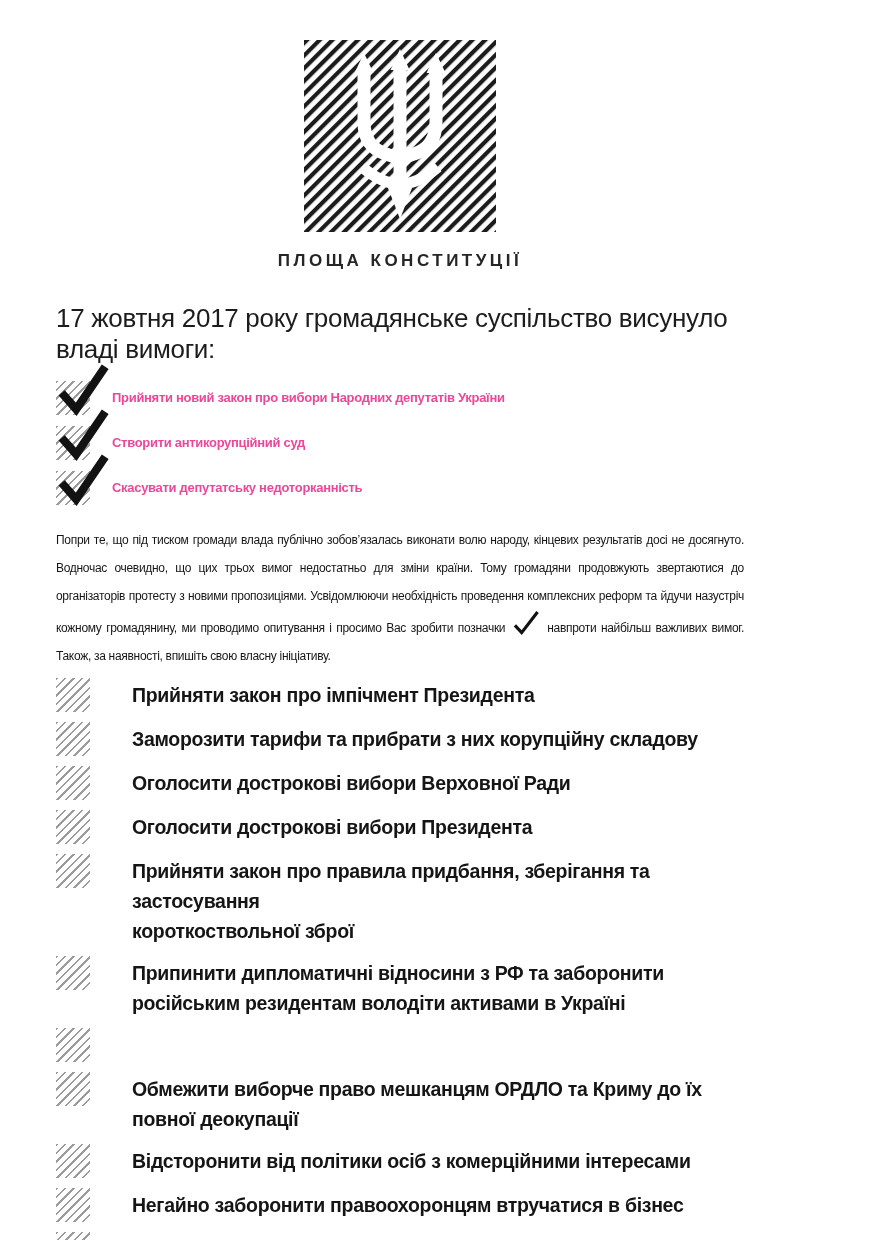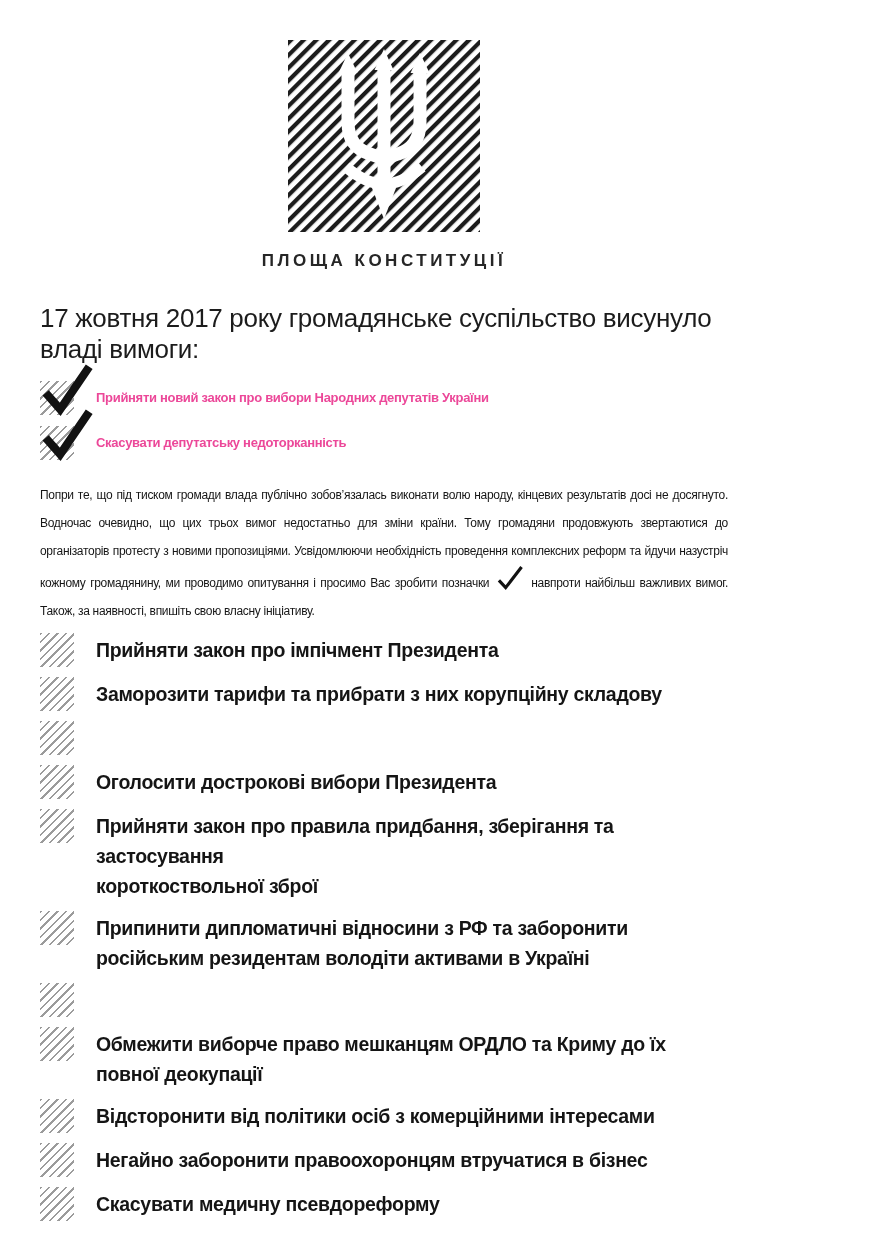--- a/index.html
+++ b/index.html
@@ -5,20 +5,21 @@
   html,body{margin:0;padding:0;background:#ffffff;}
   .page{
     position:relative;
     width:768px;height:1240px;
     box-sizing:border-box;
     padding:40px 40px 0 40px;
     background:#ffffff;
     font-family:"Liberation Sans", sans-serif;
     color:#1a1a1a;
     overflow:hidden;
+    margin-left:16px;
   }
   
   .masthead{text-align:center;}
   .emblem{display:inline-block;width:192px;height:192px;line-height:0;}
   .masthead-title{
     margin-top:15px;
     font-size:17px;font-weight:bold;
     letter-spacing:3.5px;
     color:#262626;
   }
@@ -50,21 +51,21 @@
     margin:16px 0 10px 0;
     font-size:12px;line-height:28px;letter-spacing:-0.3px;
     text-align:justify;color:#161616;
   }
   .inline-check{
     display:inline-block;width:30px;height:26px;
     vertical-align:-4px;margin:0 6px;
   }
   
   .prop-list{list-style:none;margin:8px 0 0 0;padding:0;}
-  .prop-row{display:flex;align-items:flex-start;margin-bottom:12px;}
+  .prop-row{display:flex;align-items:flex-start;margin-bottom:12px;gap:20px;}
   .prop-row .hatch-box{margin-top:-2px;}
   .prop-label{
     margin-left:22px;
     font-size:19.5px;font-weight:bold;letter-spacing:-0.3px;
     line-height:30px;color:#151515;
     white-space:pre-line;
   }
 </style>
 </head>
 <body>
@@ -111,39 +112,49 @@
       </span>
       <span class="done-label">Прийняти новий закон про вибори Народних депутатів України</span>
     </li>
     <li class="done-row">
       <span class="box-wrap">
         <span class="hatch-box"></span>
         <svg class="big-check" viewBox="0 0 60 60">
             <path d="M9 34 L24 51 L54 7" fill="none" stroke="#121212" stroke-width="8.5"></path>
           </svg>
       </span>
+      <span class="done-label">Створити антикорупційний суд</span>
+    </li>
+    <li class="done-row">
+      <span class="box-wrap">
+        <span class="hatch-box"></span>
+        <svg class="big-check" viewBox="0 0 60 60">
+            <path d="M9 34 L24 51 L54 7" fill="none" stroke="#121212" stroke-width="8.5"></path>
+          </svg>
+      </span>
       <span class="done-label">Скасувати депутатську недоторканність</span>
     </li>
   </ul>
 
   <p class="body-text"><span>Попри те, що під тиском громади влада публічно зобов’язалась виконати волю народу, кінцевих результатів досі не досягнуто. Водночас очевидно, що цих трьох вимог недостатньо для зміни країни. Тому громадяни продовжують звертаютися до організаторів протесту з новими пропозиціями. Усвідомлюючи необхідність проведення комплексних реформ та йдучи назустріч кожному громадянину, ми проводимо опитування і просимо Вас зробити позначки</span><svg class="inline-check" viewBox="0 0 60 54">
         <path d="M7 32 L21 47 L54 4" fill="none" stroke="#121212" stroke-width="6.5"></path>
       </svg><span>навпроти найбільш важливих вимог. Також, за наявності, впишіть свою власну ініціативу.</span></p>
 
   <ul class="prop-list">
     <li class="prop-row">
       <span class="hatch-box"></span>
       <span class="prop-label">Прийняти закон про імпічмент Президента</span>
     </li>
     <li class="prop-row">
       <span class="hatch-box"></span>
       <span class="prop-label">Заморозити тарифи та прибрати з них корупційну складову</span>
     </li>
     <li class="prop-row">
       <span class="hatch-box"></span>
+      <span class="prop-label">Оголосити дострокові вибори Верховної Ради</span>
     </li>
     <li class="prop-row">
       <span class="hatch-box"></span>
       <span class="prop-label">Оголосити дострокові вибори Президента</span>
     </li>
     <li class="prop-row">
       <span class="hatch-box"></span>
       <span class="prop-label">Прийняти закон про правила придбання, зберігання та застосування
 короткоствольної зброї</span>
     </li>

